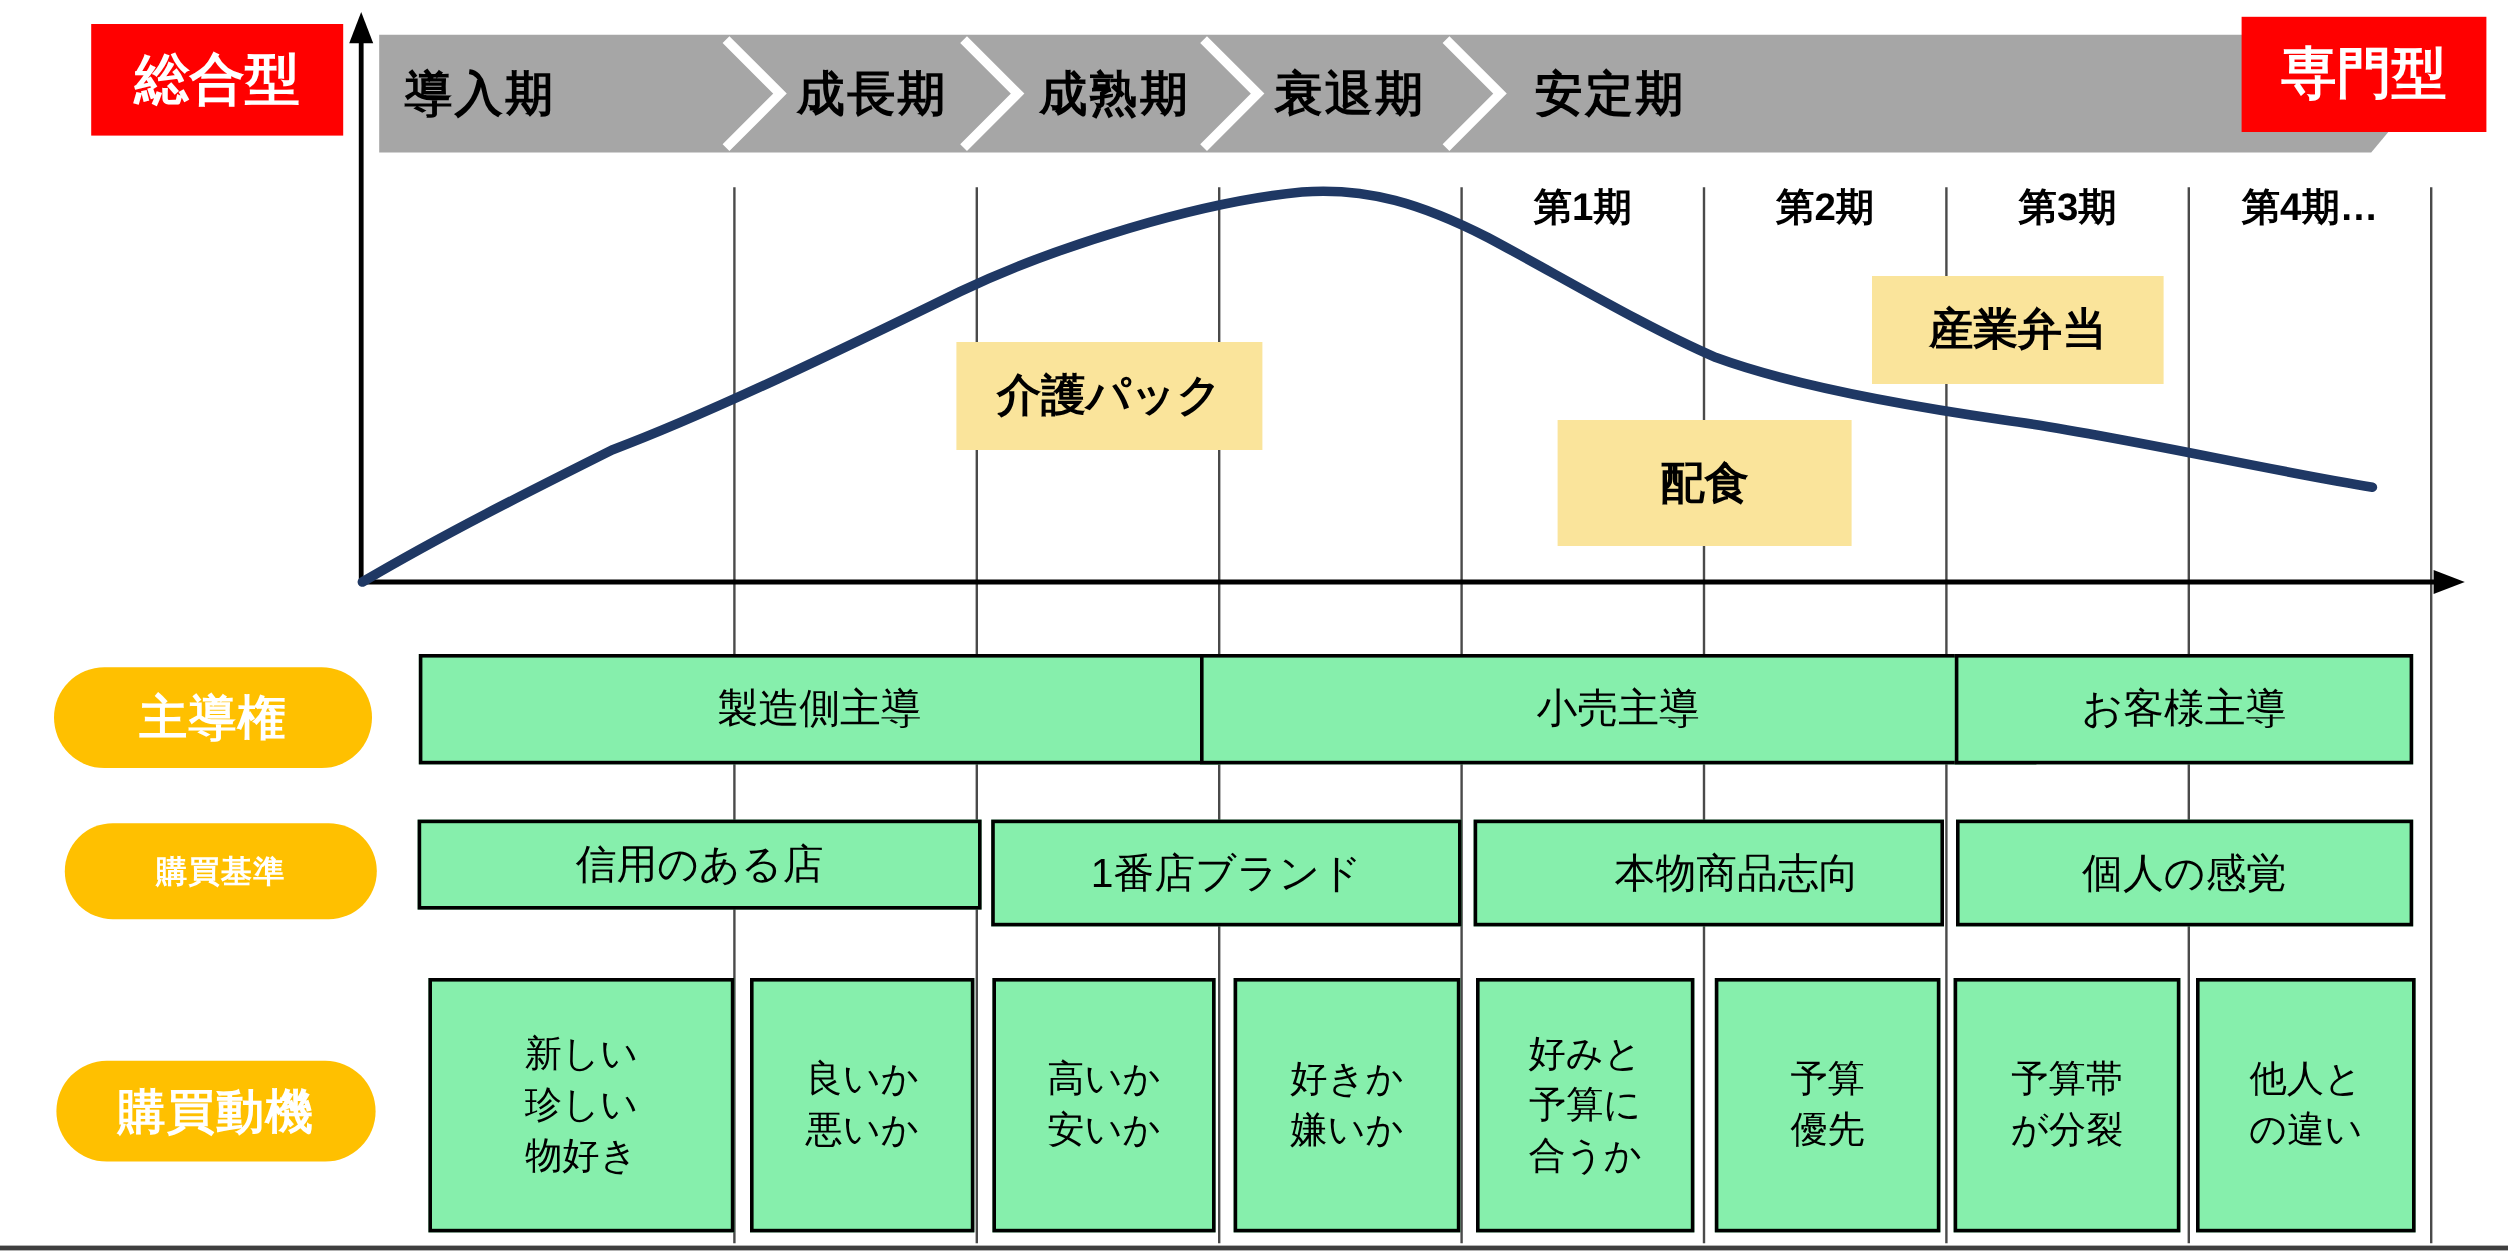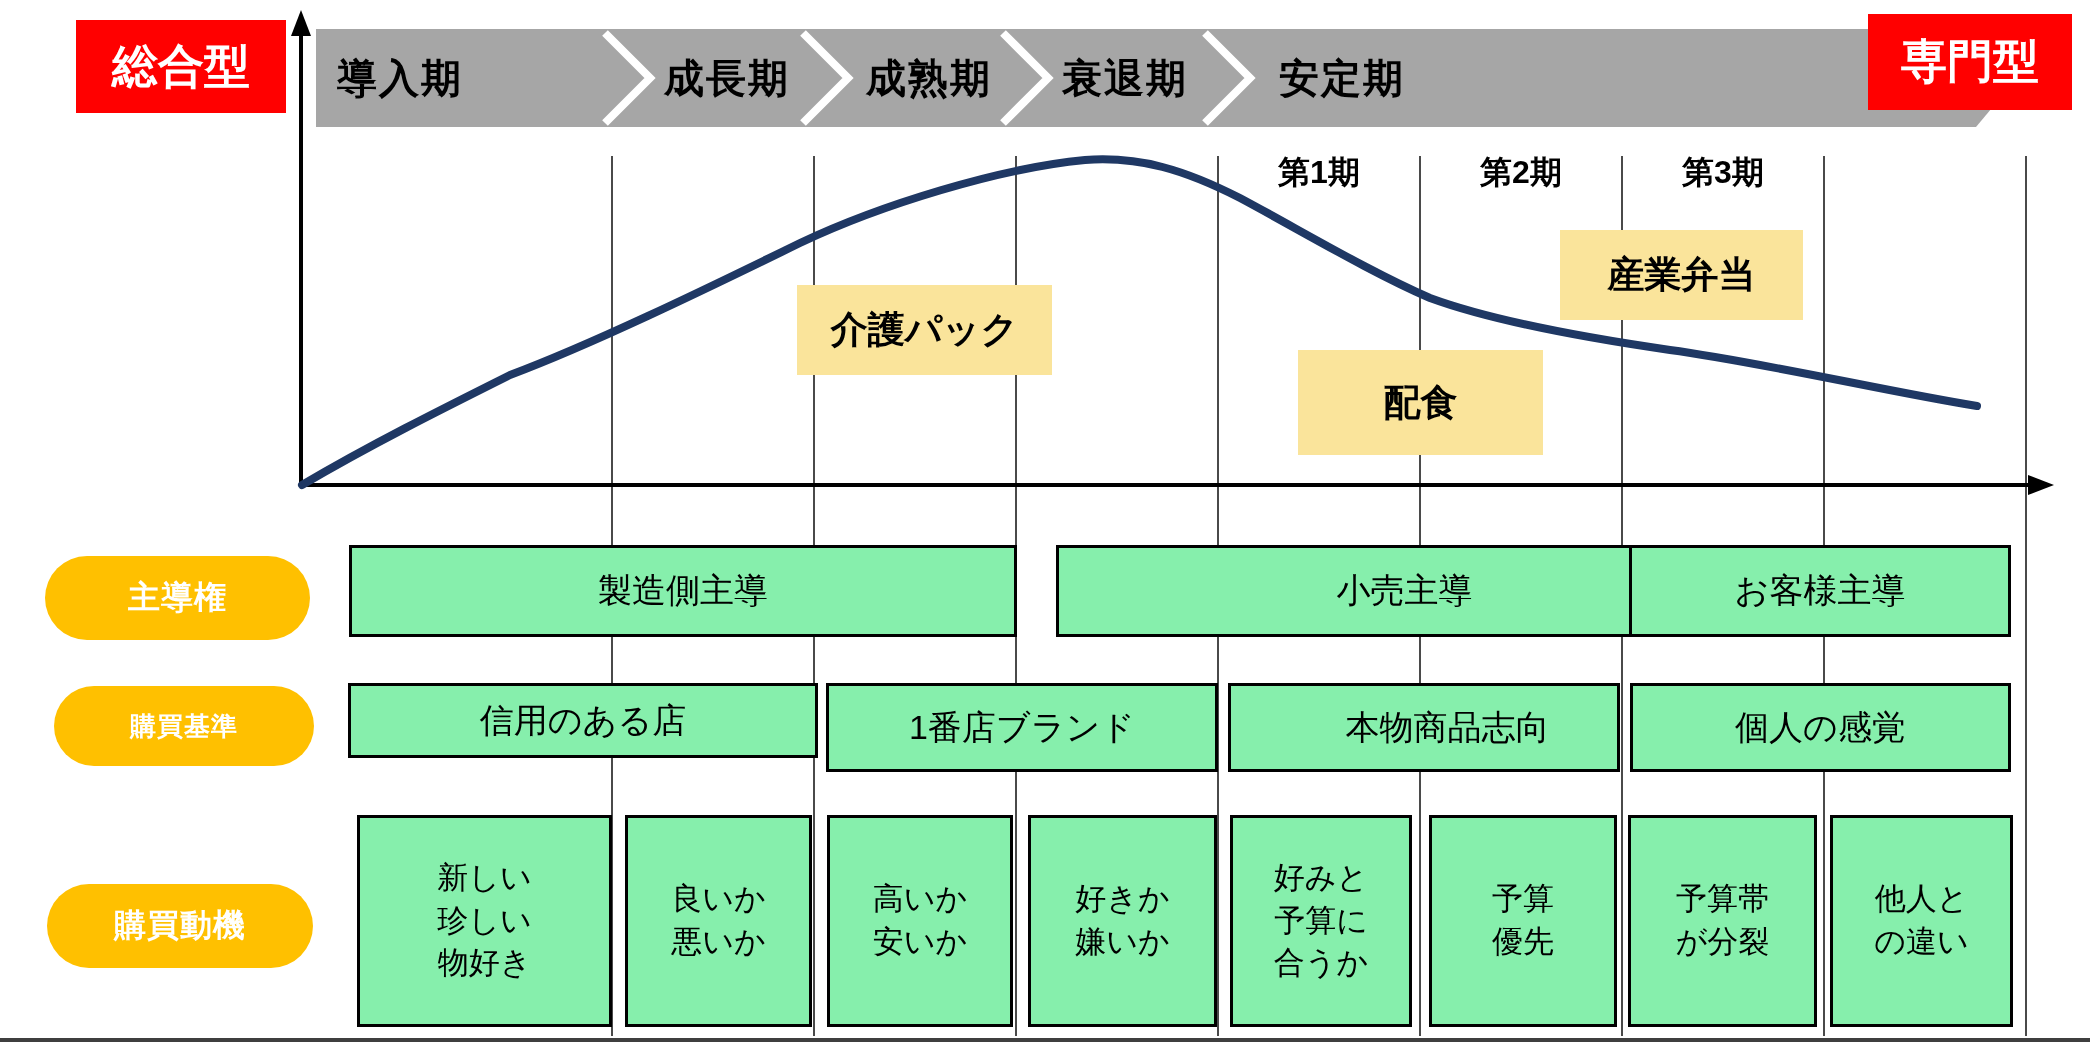--- a/index.html
+++ b/index.html
@@ -10,21 +10,21 @@
   #stage svg.layer{position:absolute;left:0;top:0;z-index:1;}
   .abs{position:absolute;box-sizing:border-box;}
   .flexc{display:flex;align-items:center;justify-content:center;text-align:center;}
 
   .red-tag{background:#FF0000;color:#ffffff;font-weight:bold;font-size:46px;z-index:6;}
   .phase-label{color:#000000;font-weight:bold;font-size:40px;z-index:3;letter-spacing:2px;}
   .period-label{color:#000000;font-weight:bold;font-size:32px;z-index:3;}
 
   .product-tag{background:#FAE49B;color:#000000;font-weight:bold;font-size:37px;z-index:4;}
 
-  .pill{background:#FFC000;color:#ffffff;font-weight:bold;font-size:32px;border-radius:46px;z-index:4;letter-spacing:1px;}
+  .pill{background:#FFC000;color:#ffffff;font-weight:bold;font-size:40px;border-radius:46px;z-index:4;letter-spacing:1px;}
 
   .cell{background:#86efac;border:3px solid #000000;color:#000000;z-index:4;}
   .row12-cell{font-size:34px;}
   .motive-cell{font-size:31px;line-height:1.38;white-space:pre-line;}
 </style>
 </head>
 <body>
 
 <div id="stage">
 
@@ -74,28 +74,29 @@
 
   <div class="abs flexc phase-label" style="left:337px;top:29px;height:98px;">導入期</div>
   <div class="abs flexc phase-label" style="left:664px;top:29px;height:98px;">成長期</div>
   <div class="abs flexc phase-label" style="left:866px;top:29px;height:98px;">成熟期</div>
   <div class="abs flexc phase-label" style="left:1062px;top:29px;height:98px;">衰退期</div>
   <div class="abs flexc phase-label" style="left:1279px;top:29px;height:98px;">安定期</div>
 
   <div class="abs flexc period-label" style="left:1218px;top:150px;width:202px;height:46px;">第1期</div>
   <div class="abs flexc period-label" style="left:1420px;top:150px;width:202px;height:46px;">第2期</div>
   <div class="abs flexc period-label" style="left:1622px;top:150px;width:202px;height:46px;">第3期</div>
+  <div class="abs flexc period-label" style="left:1824px;top:150px;width:202px;height:46px;">第4期…</div>
 
   <div class="abs flexc product-tag" style="left:797px;top:285px;width:255px;height:90px;">介護パック</div>
   <div class="abs flexc product-tag" style="left:1298px;top:350px;width:245px;height:105px;">配食</div>
   <div class="abs flexc product-tag" style="left:1560px;top:230px;width:243px;height:90px;">産業弁当</div>
 
   <div class="abs flexc pill" style="left:45px;top:556px;width:265px;height:84px;">主導権</div>
   <div class="abs flexc cell row12-cell" style="left:349px;top:545px;width:668px;height:92px;">製造側主導</div>
-  <div class="abs flexc cell row12-cell" style="left:1056px;top:545px;width:697px;height:92px;">小売主導</div>
+  <div class="abs flexc cell row12-cell" style="left:1000px;top:545px;width:697px;height:92px;">小売主導</div>
   <div class="abs flexc cell row12-cell" style="left:1629px;top:545px;width:382px;height:92px;">お客様主導</div>
 
   <div class="abs flexc pill" style="left:54px;top:686px;width:260px;height:80px;font-size:26px;">購買基準</div>
   <div class="abs flexc cell row12-cell" style="left:348px;top:683px;width:470px;height:75px;">信用のある店</div>
   <div class="abs flexc cell row12-cell" style="left:826px;top:683px;width:392px;height:89px;">1番店ブランド</div>
   <div class="abs flexc cell row12-cell" style="left:1228px;top:683px;width:392px;height:89px;padding-left:47px;">本物商品志向</div>
   <div class="abs flexc cell row12-cell" style="left:1630px;top:683px;width:381px;height:89px;">個人の感覚</div>
 
   <div class="abs flexc pill" style="left:47px;top:884px;width:266px;height:84px;">購買動機</div>
   <div class="abs flexc cell motive-cell" style="left:357px;top:815px;width:255px;height:212px;">新しい

